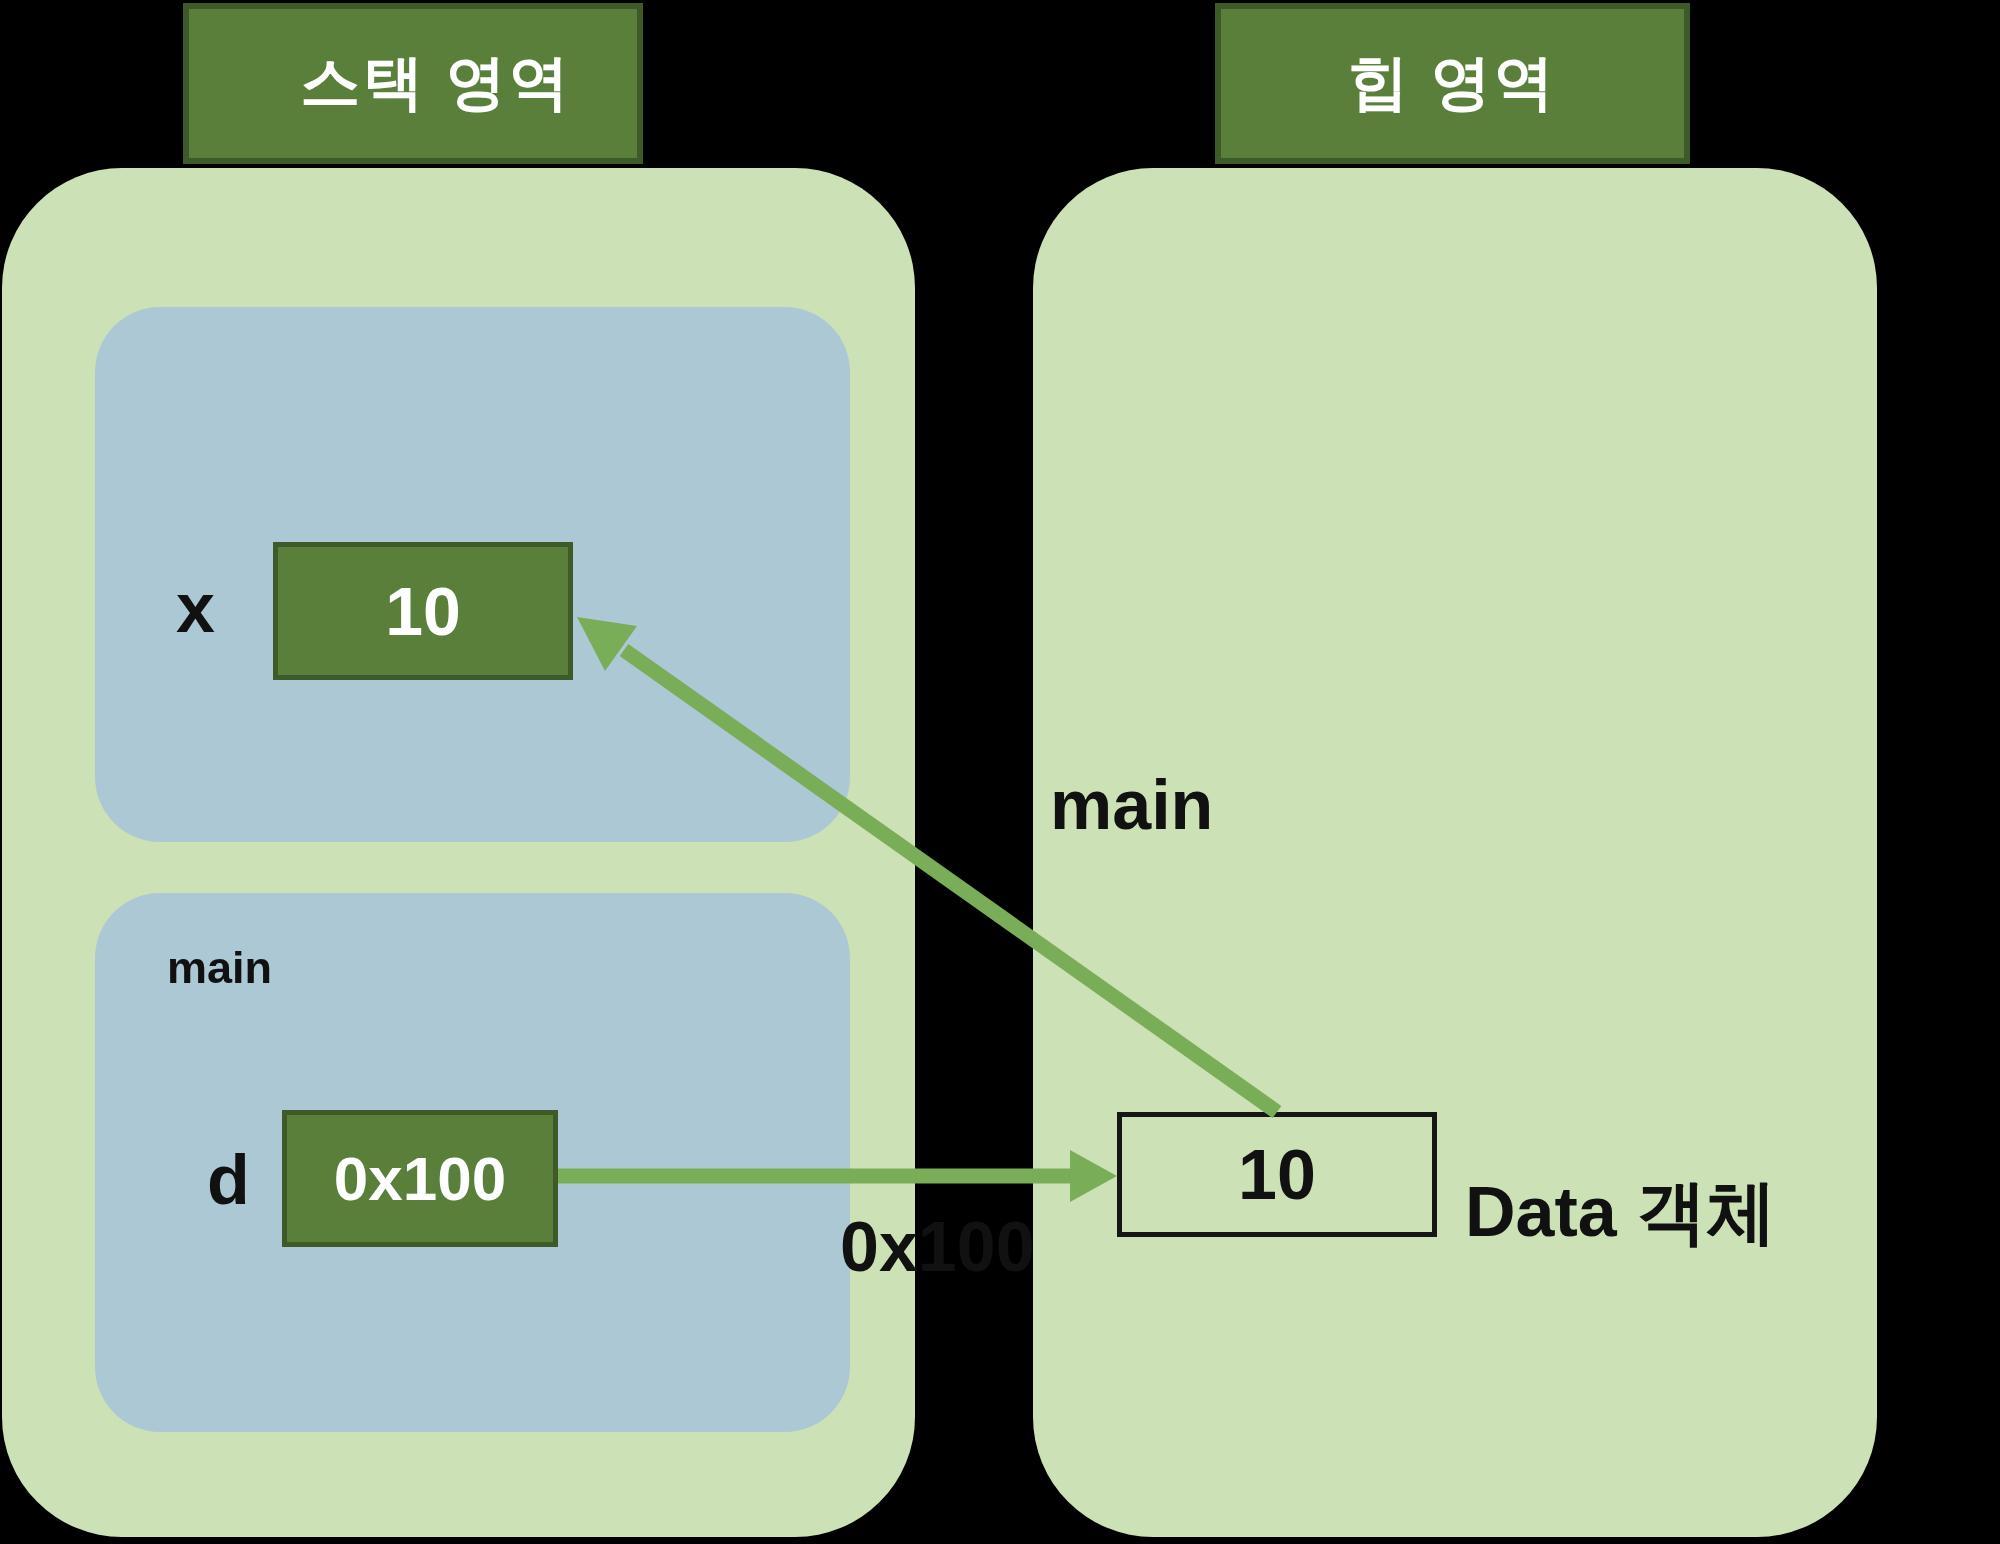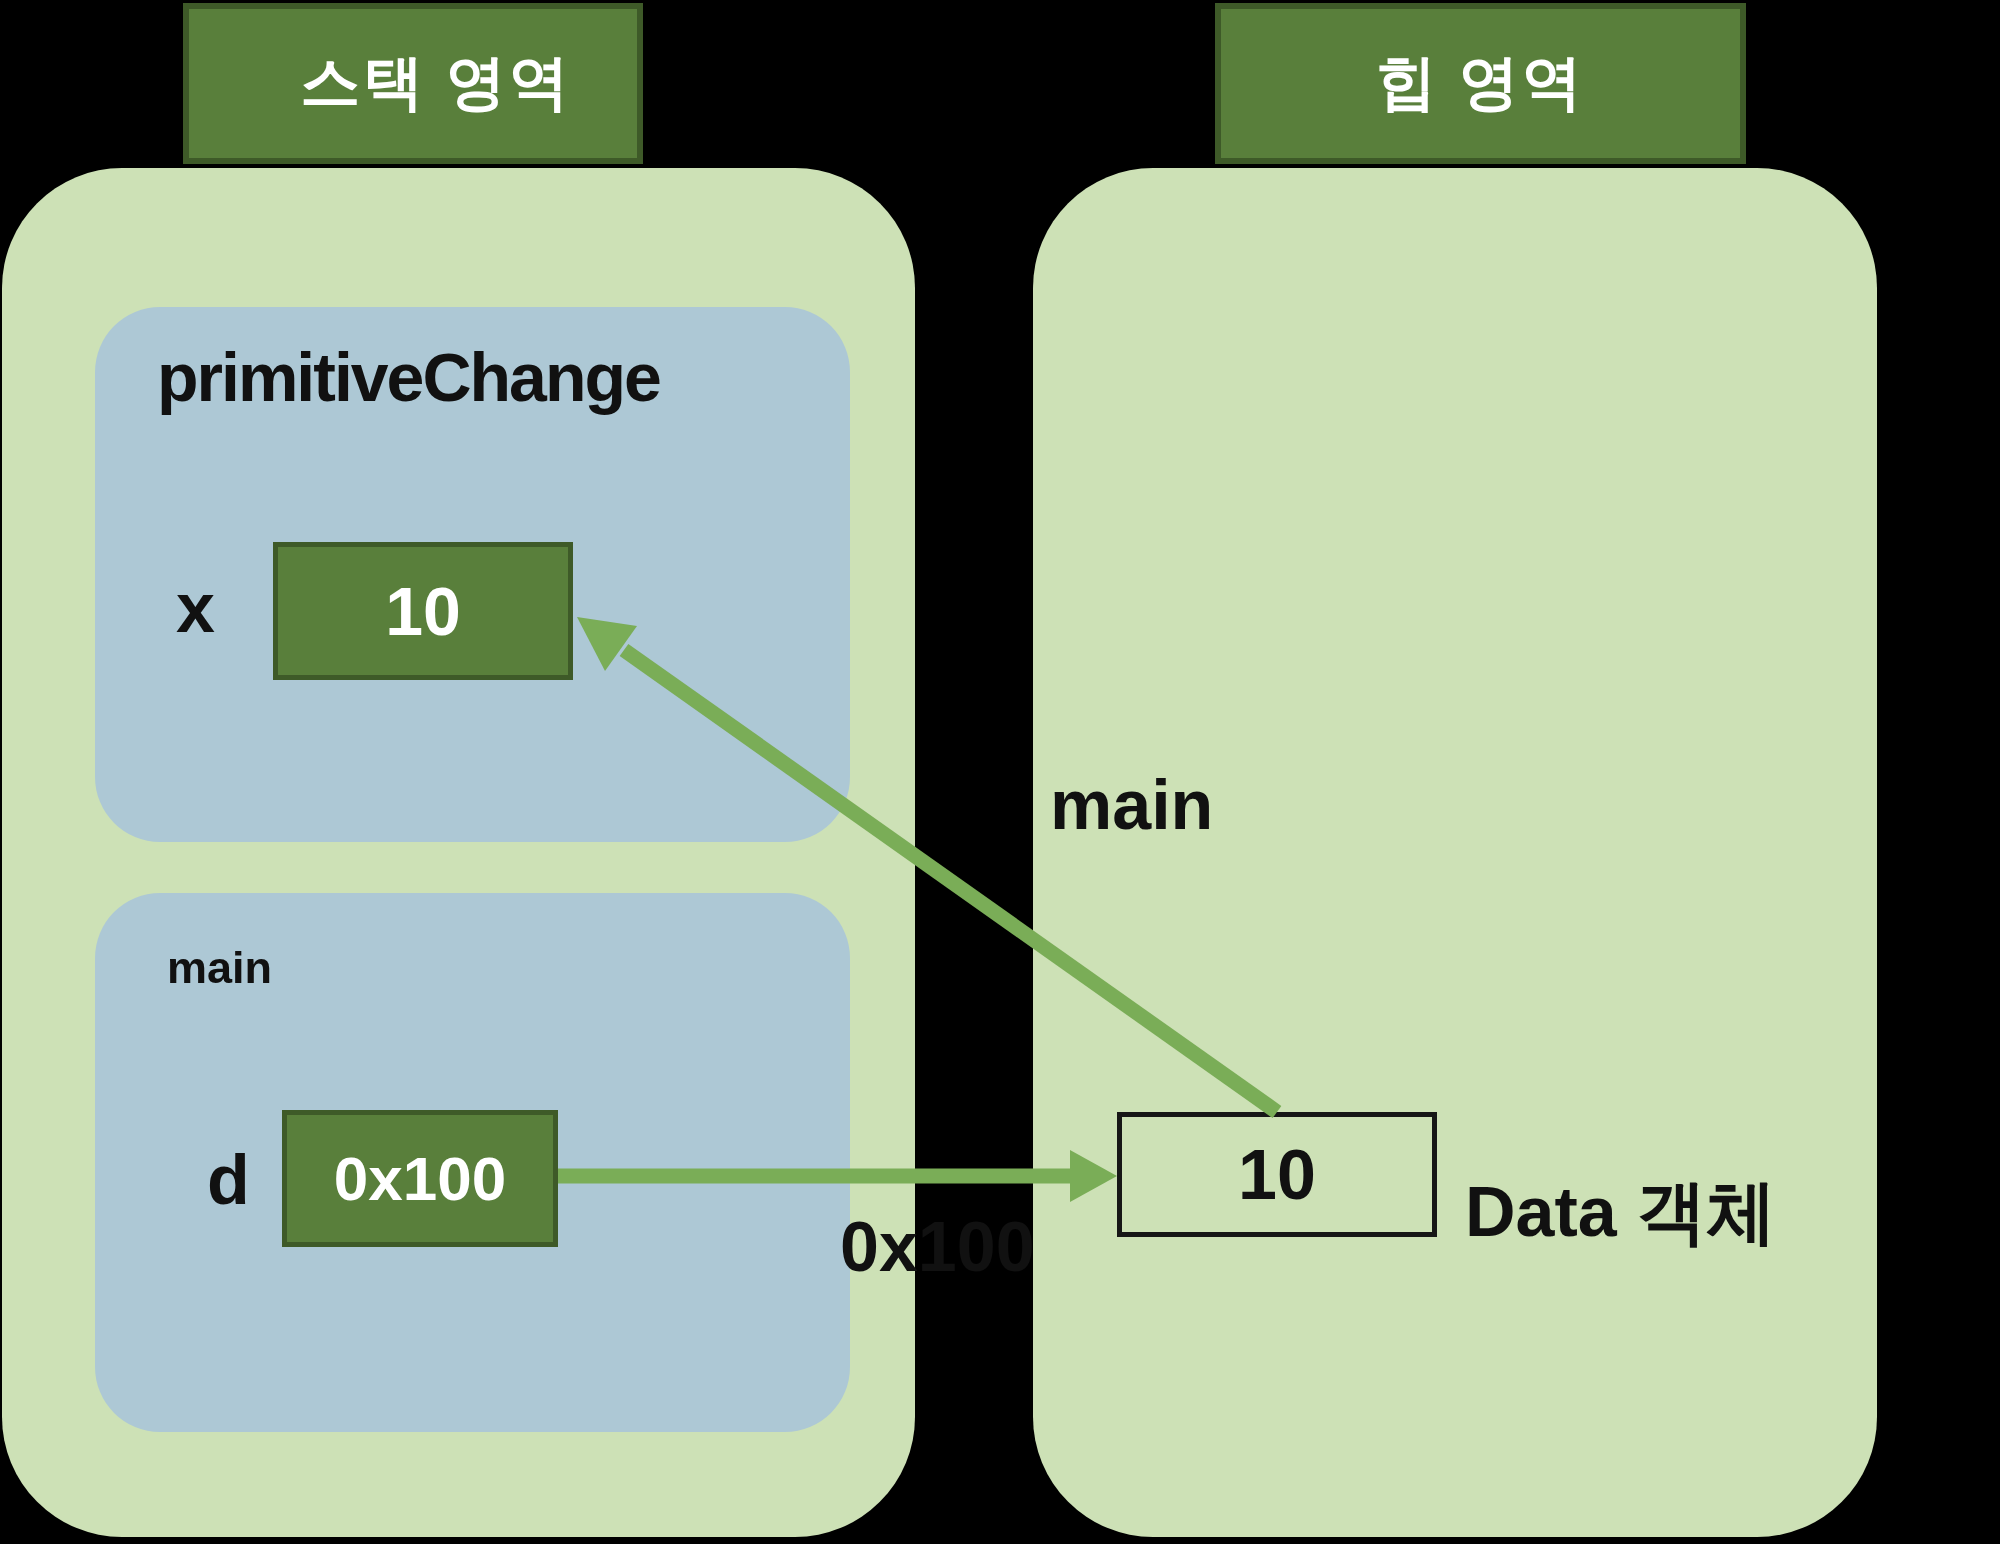--- a/index.html
+++ b/index.html
@@ -28,21 +28,21 @@
     box-sizing: border-box;
     display: flex;
     align-items: center;
     justify-content: center;
     color: #ffffff;
     font-size: 60px;
     font-weight: bold;
     letter-spacing: 3px;
   }
   #stack-header { left: 183px;  width: 460px; padding-left: 46px; }
-  #heap-header  { left: 1215px; width: 531px; }
+  #heap-header  { left: 1215px; width: 475px; }
 
   .frame {
     position: absolute;
     background: #adc8d5;
     border-radius: 65px;
   }
   #primitive-frame { left: 95px; top: 307px; width: 755px; height: 535px; }
   #main-frame      { left: 95px; top: 893px; width: 755px; height: 539px; }
 
   .diagram-text {
@@ -107,21 +107,20 @@
   <div class="region-header" id="stack-header">
     <span>스택 영역</span>
   </div>
   <div class="region-header" id="heap-header">
     <span>힙 영역</span>
   </div>
 
   <div class="frame" id="primitive-frame"></div>
   <div class="frame" id="main-frame"></div>
 
-  <div class="diagram-text" id="primitive-title">primitiveChange</div>
   <div class="diagram-text" id="main-title">main</div>
 
   <div class="diagram-text" id="x-label">x</div>
   <div class="value-box" id="x-value-box">
     <span>10</span>
   </div>
 
   <div class="diagram-text" id="d-label">d</div>
   <div class="value-box" id="d-value-box">
     <span>0x100</span>

